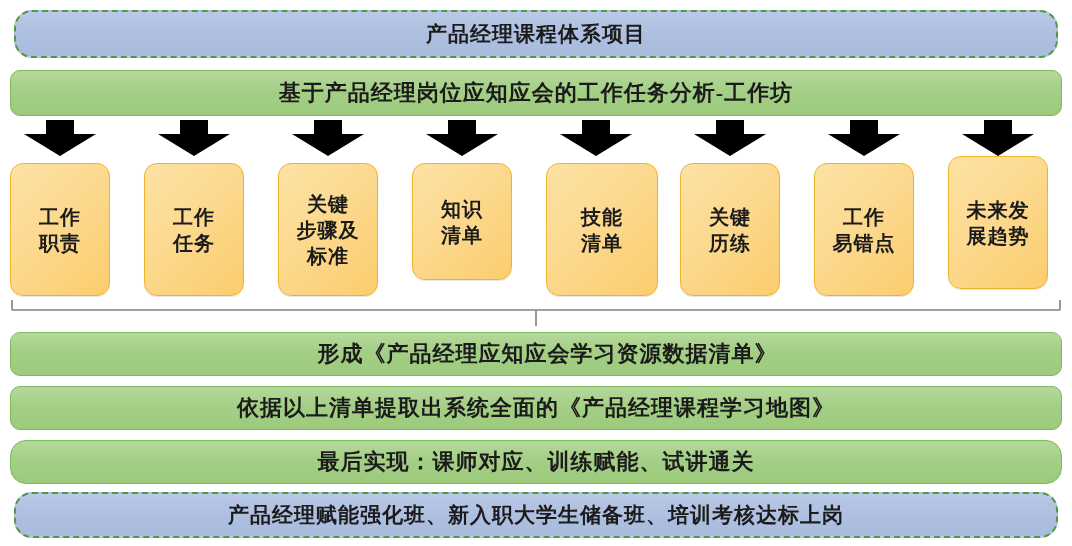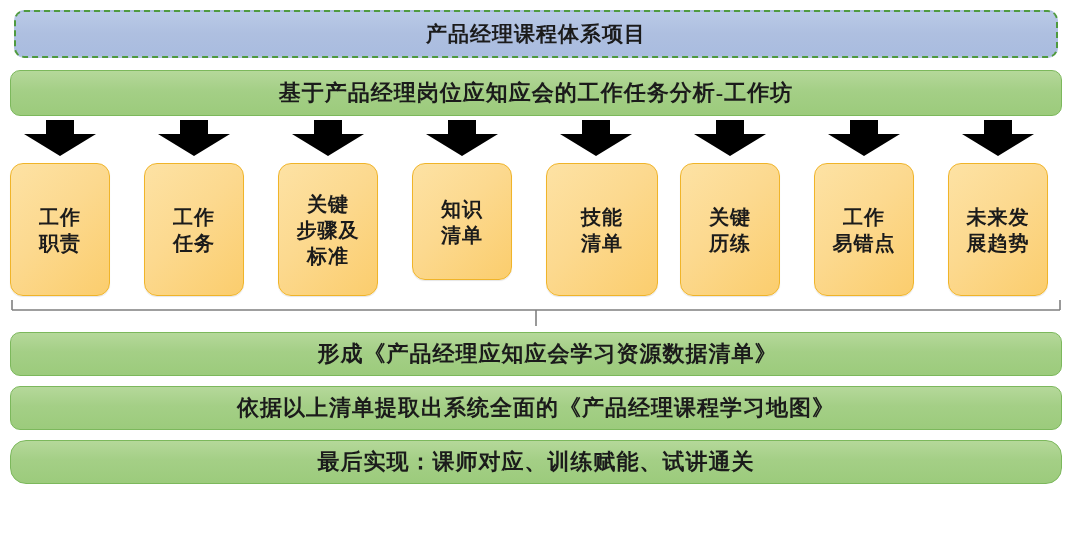--- a/index.html
+++ b/index.html
@@ -32,21 +32,21 @@
     text-align: center;
     letter-spacing: 1px;
     color: #1b1b1b;
     white-space: nowrap;
   }
 
   
   .bar.blue {
     background: linear-gradient(180deg, #b9c9e6 0%, #aebfe0 50%, #a9bcdf 100%);
     border: 2px dashed #4f9a3f;
-    border-radius: 10px;
+    border-radius: 18px;
     font-size: 21px;
     font-weight: 700;
   }
 
   
   .bar.green {
     background: linear-gradient(180deg, #b5d89a 0%, #a4cf86 45%, #9ccb7c 100%);
     border: 1px solid #7cb85c;
     border-radius: 10px;
     font-size: 22px;
@@ -183,21 +183,21 @@
       <span>关键</span>
       <span>历练</span>
     </div>
   </div>
   <div class="card" style="left:814px; top:163px; width:100px; height:133px;">
     <div>
       <span>工作</span>
       <span>易错点</span>
     </div>
   </div>
-  <div class="card" style="left:948px; top:163px; width:100px; height:133px;">
+  <div class="card" style="left:948px; top:156px; width:100px; height:133px;">
     <div>
       <span>未来发</span>
       <span>展趋势</span>
     </div>
   </div>
 
   <div class="bracket">
     <svg viewBox="0 0 1072 36" preserveAspectRatio="none">
       <path d="M 12 4 L 12 14 M 12 14 L 1060 14 M 1060 14 L 1060 4 M 536 14 L 536 30" stroke="#808080" stroke-width="1.6" fill="none"></path>
     </svg>
@@ -208,14 +208,17 @@
   </div>
 
   <div class="bar green" style="left:10px; top:386px; width:1052px; height:44px;">
     <span>依据以上清单提取出系统全面的《产品经理课程学习地图》</span>
   </div>
 
   <div class="bar green" style="left:10px; top:440px; width:1052px; height:44px;border-radius:16px;">
     <span>最后实现：课师对应、训练赋能、试讲通关</span>
   </div>
 
+  <div class="bar blue" style="left:14px; top:492px; width:1044px; height:46px;">
+    <span>产品经理赋能强化班、新入职大学生储备班、培训考核达标上岗</span>
+  </div>
 
 </div>
 
 </body></html>

